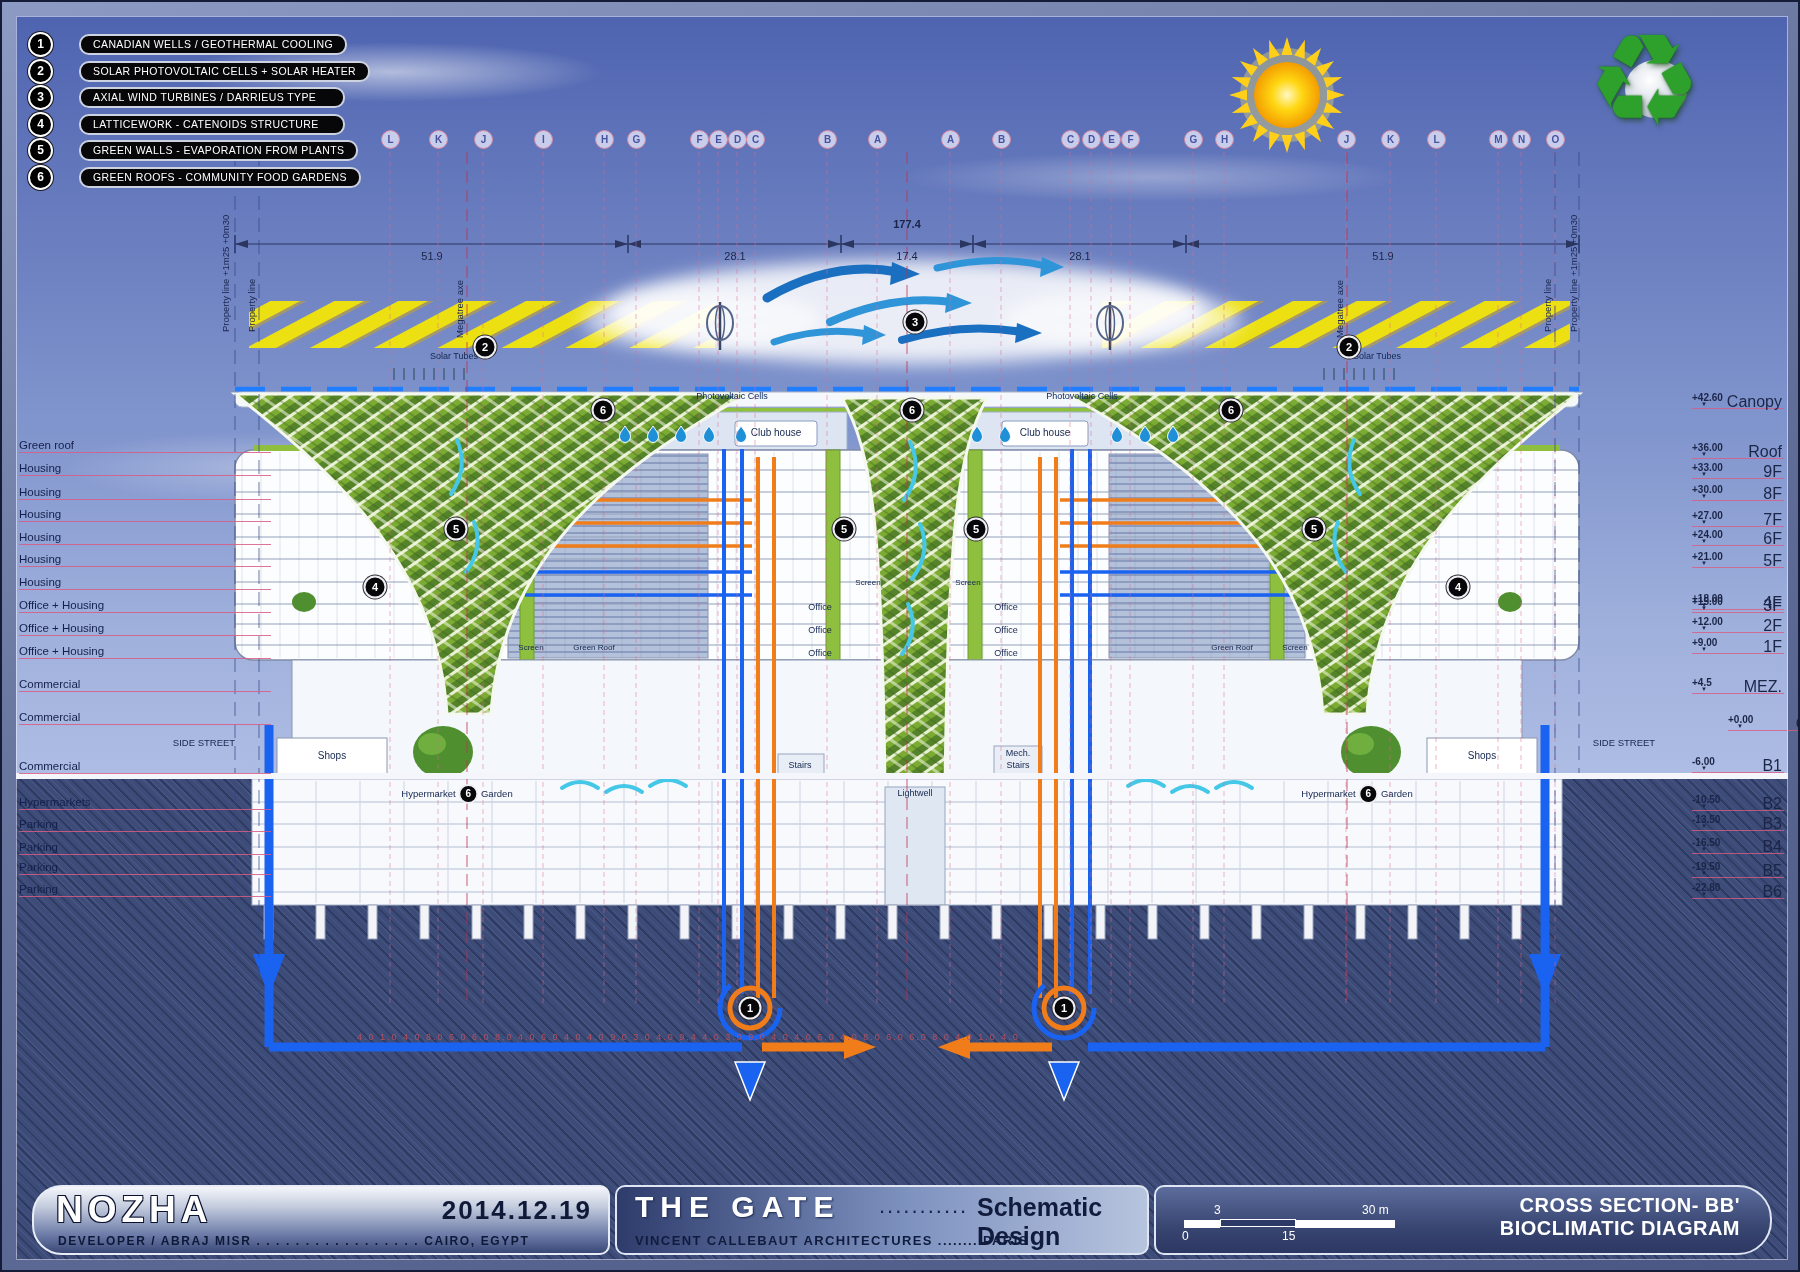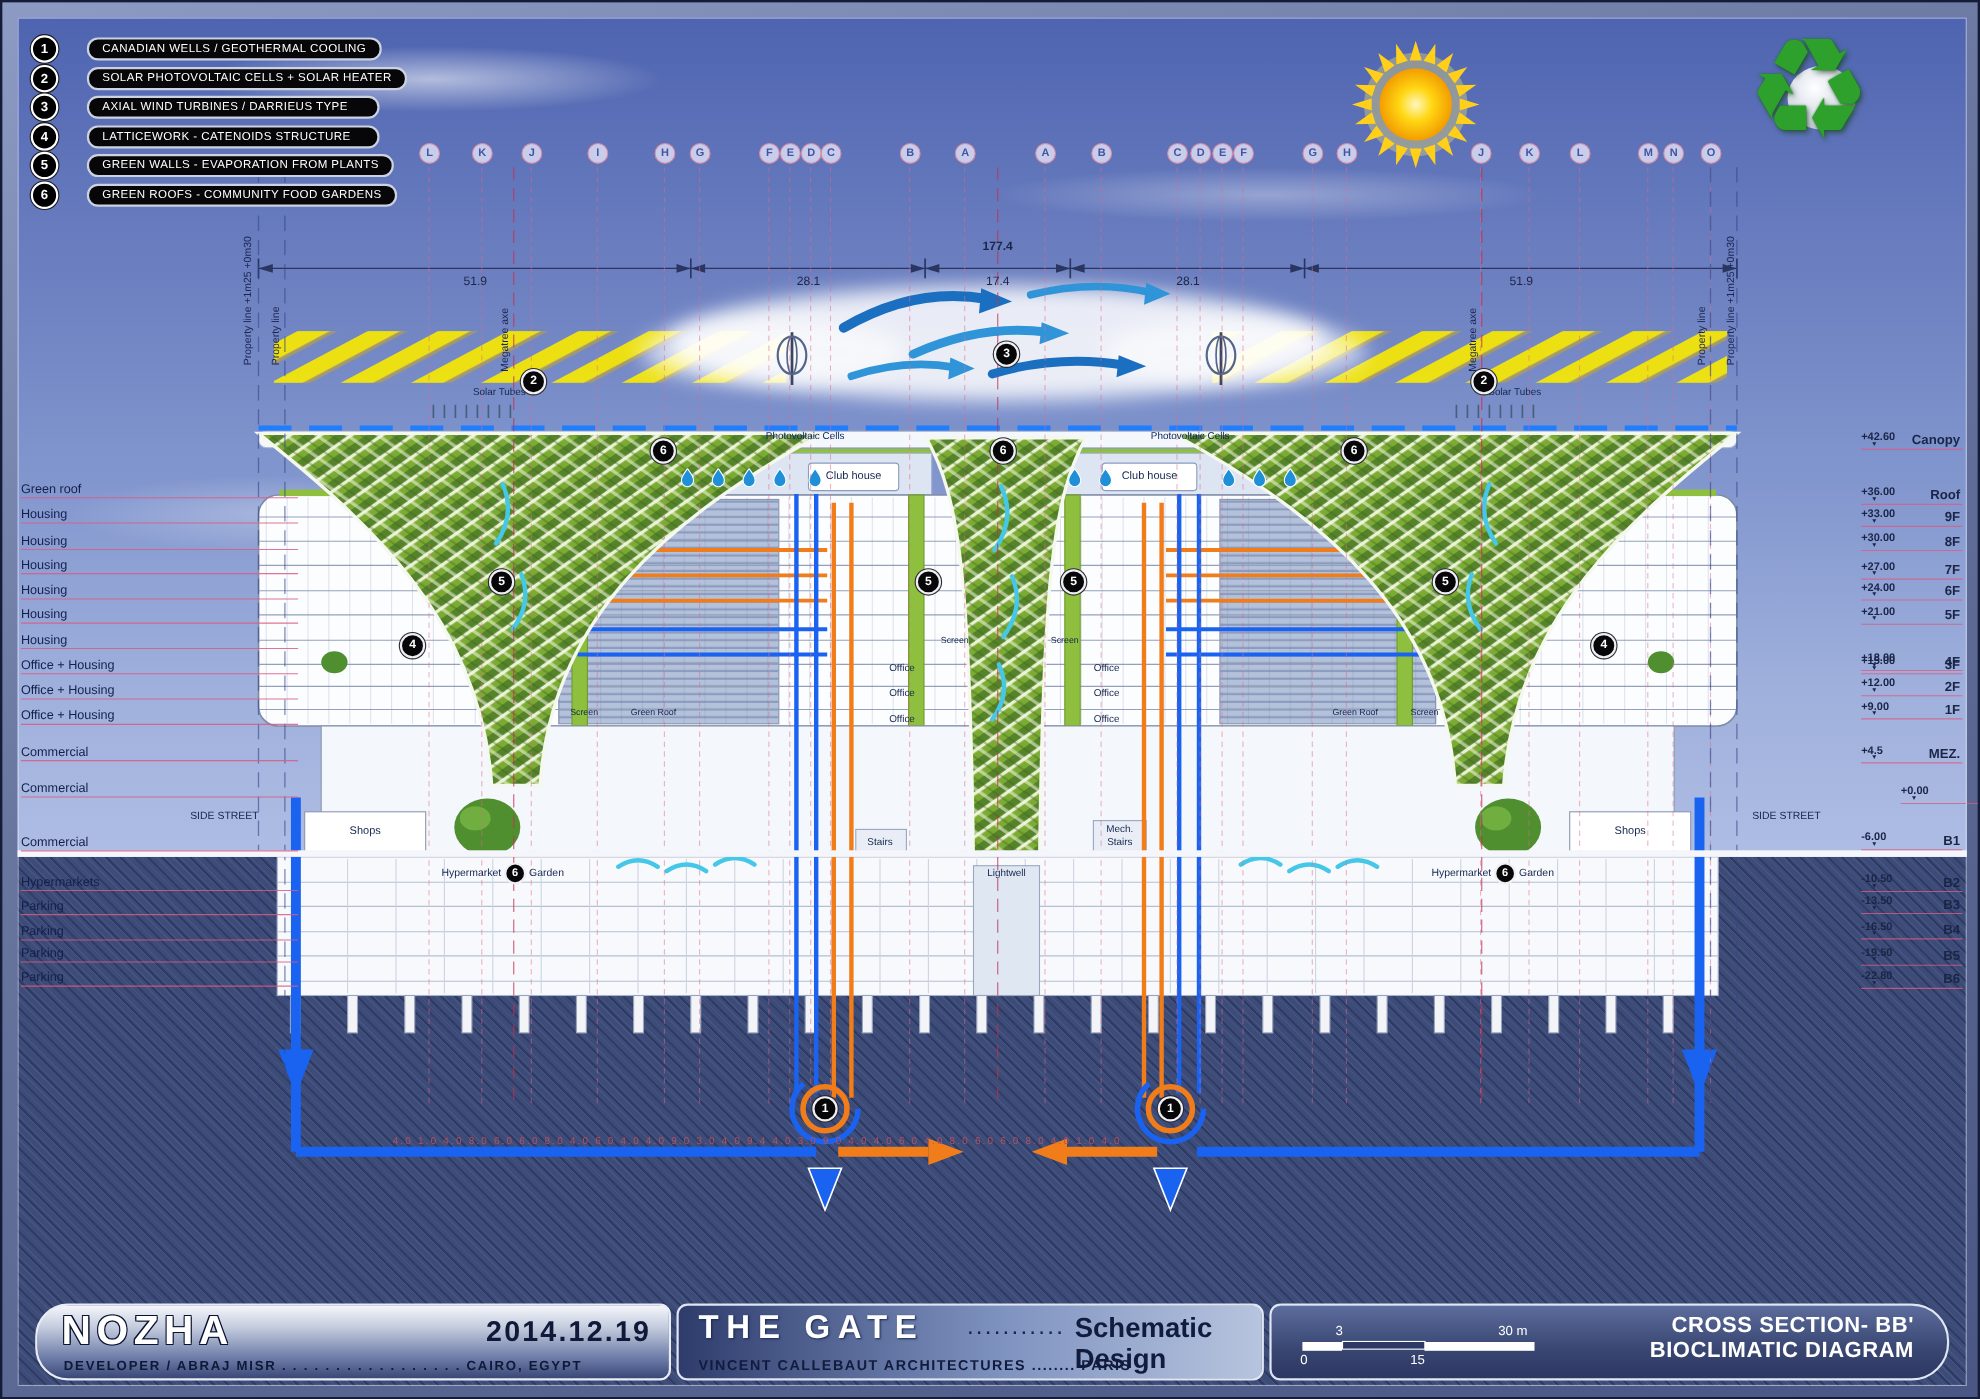--- a/index.html
+++ b/index.html
@@ -20,21 +20,21 @@
   #letters,#labels,#gridmarks{position:absolute;left:0;top:0;width:1800px;height:1272px;z-index:20;pointer-events:none;}
   .grid-letter{position:absolute;width:17px;height:17px;border-radius:50%;
     background:rgba(215,218,242,.88);border:1px solid #d889a2;color:#4553a0;
     font-size:10px;line-height:17px;text-align:center;font-weight:bold;}
   .floor-label{position:absolute;left:17px;width:252px;color:#13204c;font-size:11.5px;
     border-bottom:1px solid rgba(216,92,132,.85);padding-bottom:1px;}
   .level-row{position:absolute;left:1690px;width:92px;height:16px;
     border-bottom:1px solid rgba(216,92,132,.8);color:#1b2547;}
   .level-elev{position:absolute;left:0;top:0;font-size:10px;font-weight:bold;}
   .level-tri{position:absolute;left:9px;top:9px;font-size:6px;}
-  .level-name{position:absolute;right:2px;top:1px;font-size:12px;font-weight:bold;}
+  .level-name{position:absolute;right:2px;top:1px;font-size:16px;}
   .marker{position:absolute;width:19px;height:19px;border-radius:50%;background:#070709;
     color:#fff;border:2px solid #f0f0f4;box-shadow:0 0 0 1px #2a2a30;
     font-size:11px;font-weight:bold;text-align:center;line-height:19px;
     transform:translate(-50%,-50%);z-index:26;}
   .marker-inline{display:inline-block;width:16px;height:16px;border-radius:50%;background:#070709;
     color:#fff;border:2px solid #f0f0f4;font-size:10px;font-weight:bold;text-align:center;line-height:16px;vertical-align:middle;}
   .legend-row{position:absolute;display:flex;align-items:center;gap:26px;z-index:30;}
   .legend-num{width:21px;height:21px;border-radius:50%;background:#000;border:2px solid #fff;
     box-shadow:0 0 0 1px #1c1c22;color:#fff;text-align:center;line-height:21px;font-weight:bold;font-size:12px;}
   .legend-pill{background:#07070a;border:2px solid #ccd2e0;border-radius:10px;color:#fff;

